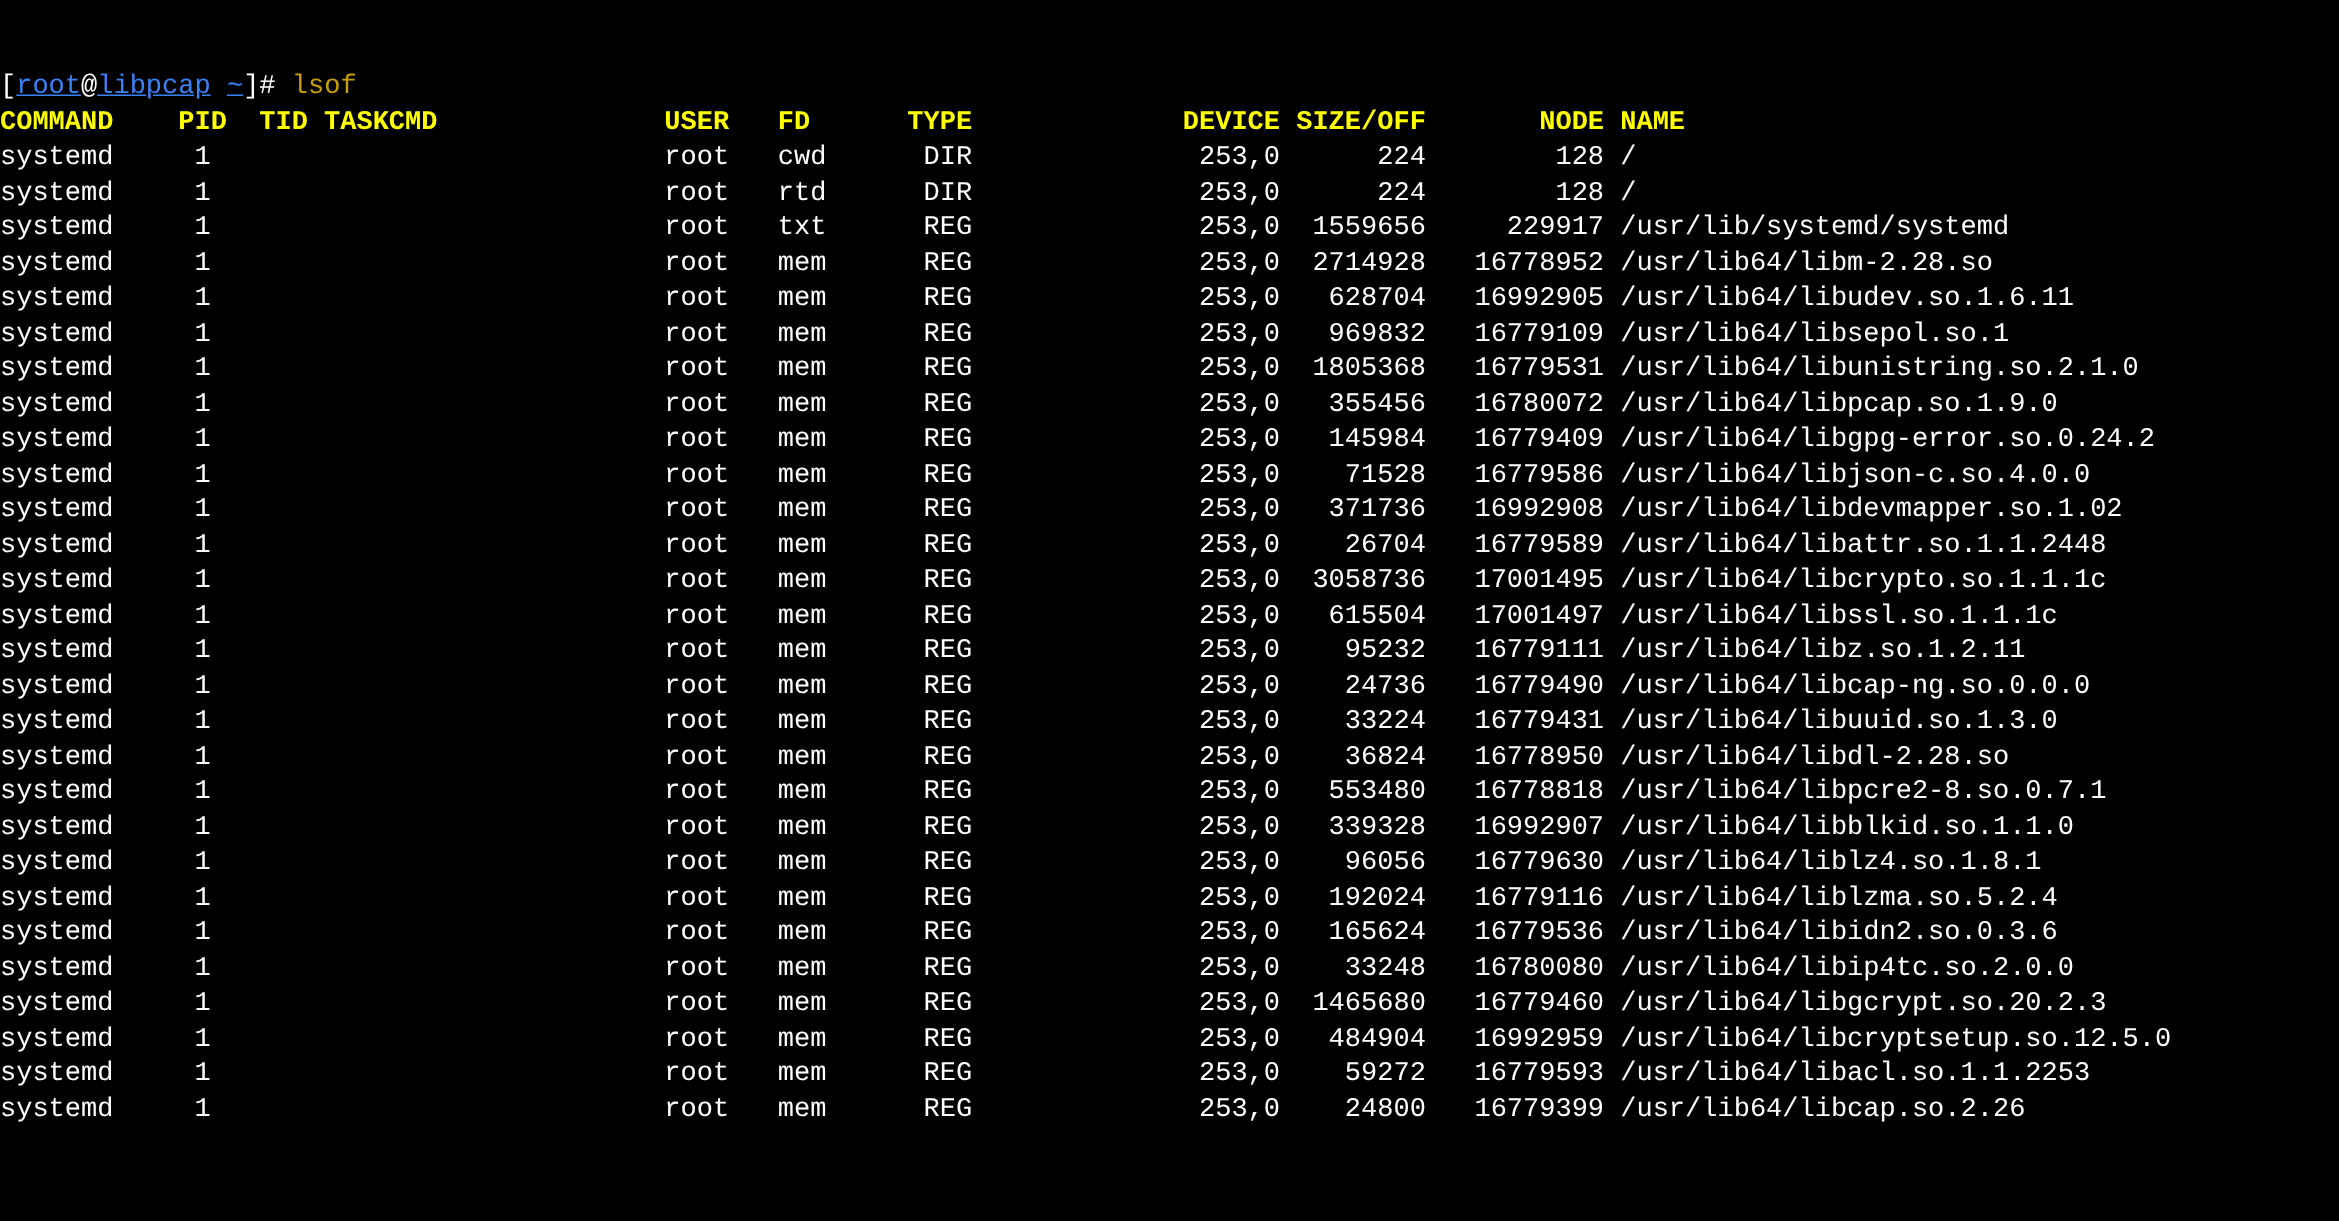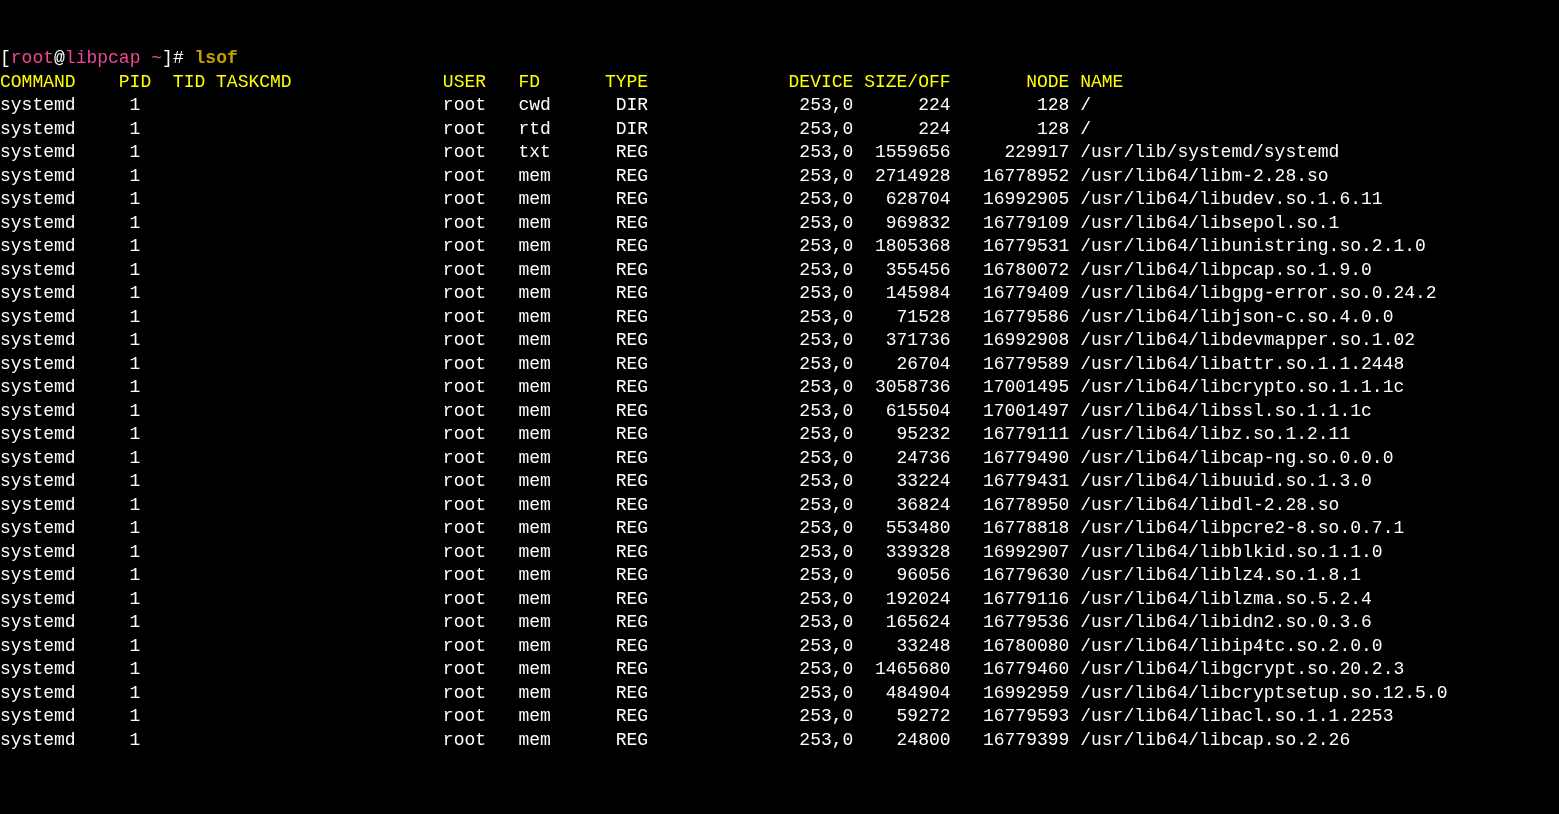--- a/index.html
+++ b/index.html
@@ -11,23 +11,23 @@
   background: #000000;
   color: #ffffff;
   font-family: "Courier New", Courier, monospace;
   font-size: 18px;
   line-height: 23.5px;
   white-space: pre;
   overflow: hidden;
   padding: 0 0 0 0;
 }
 .prompt-bracket { color: #ffffff; }
-.prompt-user { color: #ec4899; }
-.command { color: #c4a000; font-weight: bold; }
-.header { color: #ffff00; font-weight: normal; }
+.prompt-user { color: #3b82f6; text-decoration: underline; }
+.command { color: #c4a000; font-weight: normal; }
+.header { color: #ffff00; font-weight: bold; }
 .terminal { padding-left: 0px; }
 </style>
 </head>
 <body>
 <div class="terminal">
 <span><span class="prompt-bracket">[</span><span class="prompt-user">root</span><span class="prompt-bracket">@</span><span class="prompt-user">libpcap</span> <span class="prompt-user">~</span><span class="prompt-bracket">]</span><span class="prompt-bracket">#</span></span> <span class="command">lsof</span>
 <span class="header">COMMAND    PID  TID TASKCMD              USER   FD      TYPE             DEVICE SIZE/OFF       NODE NAME</span>
 <div id="rows">systemd     1                            root   cwd      DIR              253,0      224        128 /
 systemd     1                            root   rtd      DIR              253,0      224        128 /
 systemd     1                            root   txt      REG              253,0  1559656     229917 /usr/lib/systemd/systemd

